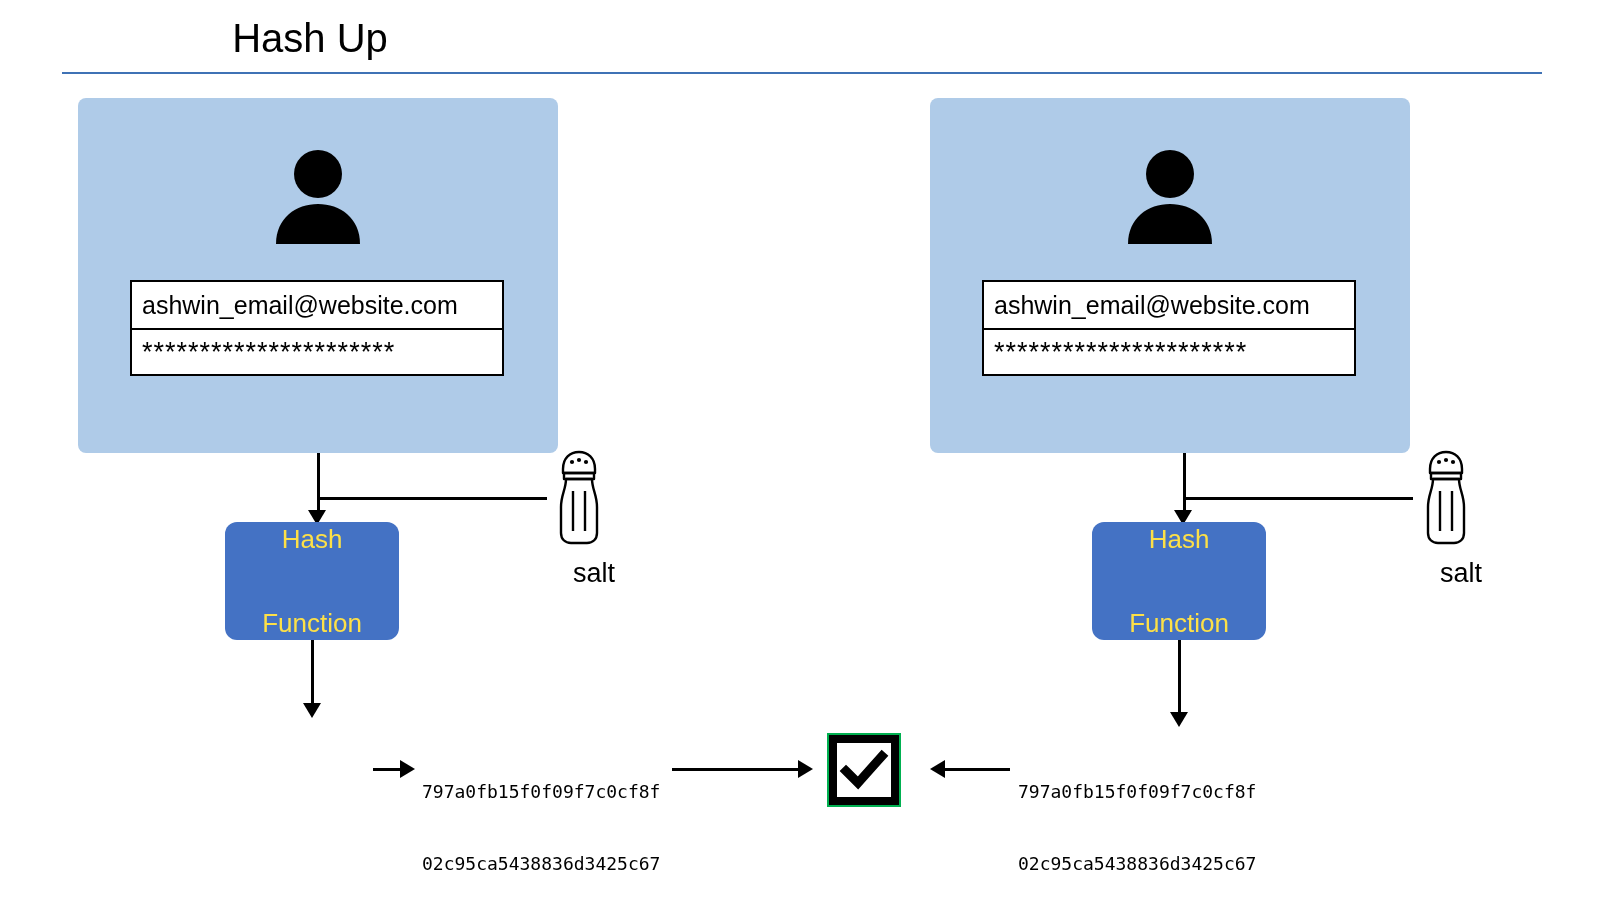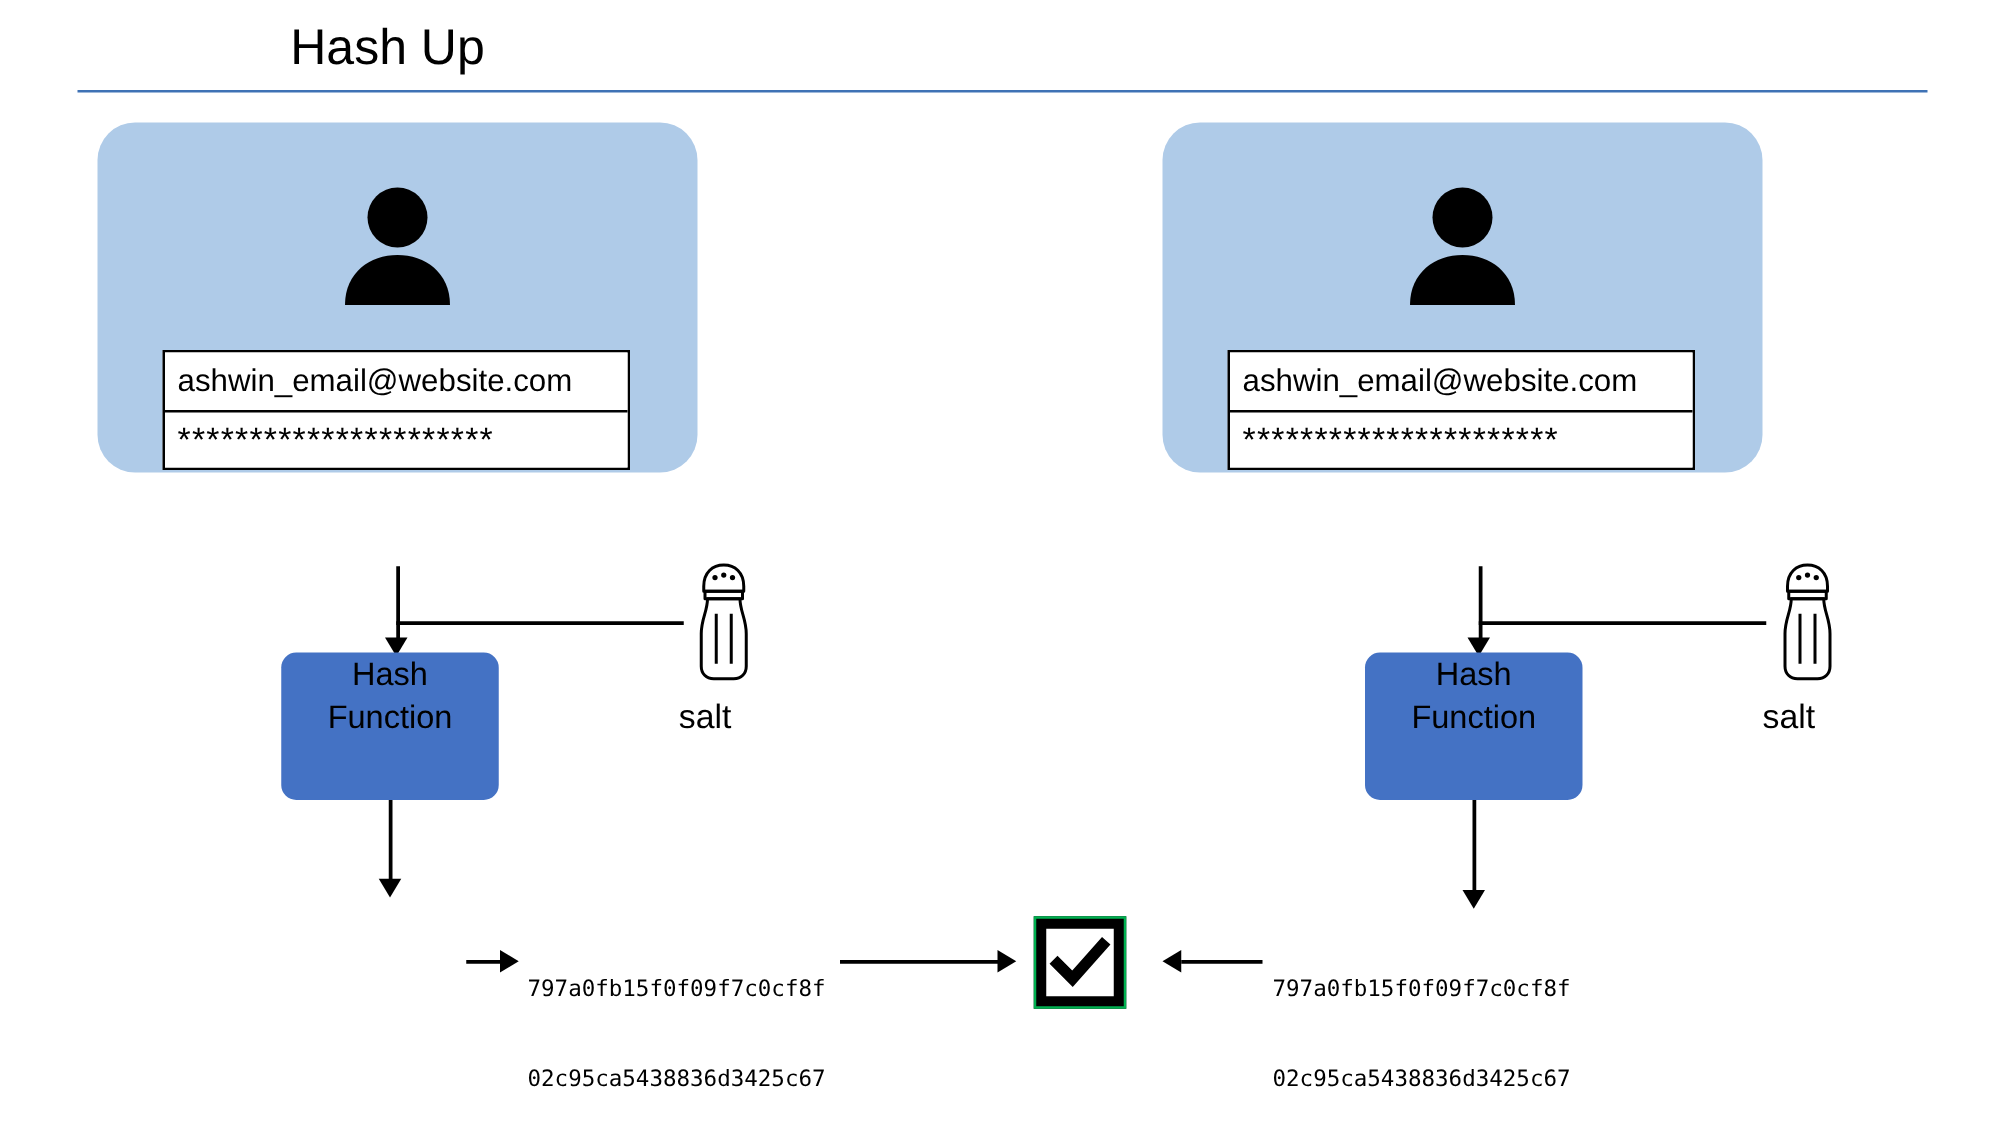--- a/index.html
+++ b/index.html
@@ -38,23 +38,23 @@
     top: 72px;
     width: 1480px;
     height: 0;
     border-top: 2px solid #3f72b5;
   }
 
   
   .panel {
     position: absolute;
     width: 480px;
-    height: 280px;
+    height: 355px;
     background: #afcbe8;
-    border-radius: 30px;
+    border-radius: 8px;
   }
   #panel-signup { left: 78px; top: 98px; }
   #panel-login  { left: 930px; top: 98px; }
 
   .person-icon {
     position: absolute;
     left: 50%;
     transform: translateX(-50%);
     top: 50px;
     width: 96px;
@@ -124,36 +124,36 @@
   
   .hash-box {
     position: absolute;
     width: 174px;
     height: 118px;
     background: #4472c4;
     border-radius: 12px;
     display: flex;
     flex-direction: column;
     align-items: center;
-    justify-content: flex-start;
-    color: #000000;
+    justify-content: space-between;
+    color: #fde047;
     font-size: 26px;
     line-height: 34px;
   }
   #hash-signup { left: 225px; top: 522px; }
   #hash-login  { left: 1092px; top: 522px; }
 
   
   .salt-group { position: absolute; }
   #salt-signup { left: 543px; top: 445px; }
   #salt-login  { left: 1410px; top: 445px; }
   .salt-icon { display: block; width: 72px; height: 105px; }
   .salt-label {
     width: 72px;
-    text-align: left;
+    text-align: right;
     font-size: 27px;
     line-height: 34px;
     margin-top: 6px;
     color: #000000;
   }
 
   
   #db-group { position: absolute; left: 262px; top: 718px; }
   .db-icon { display: block; width: 100px; height: 100px; }
   #db-label {

